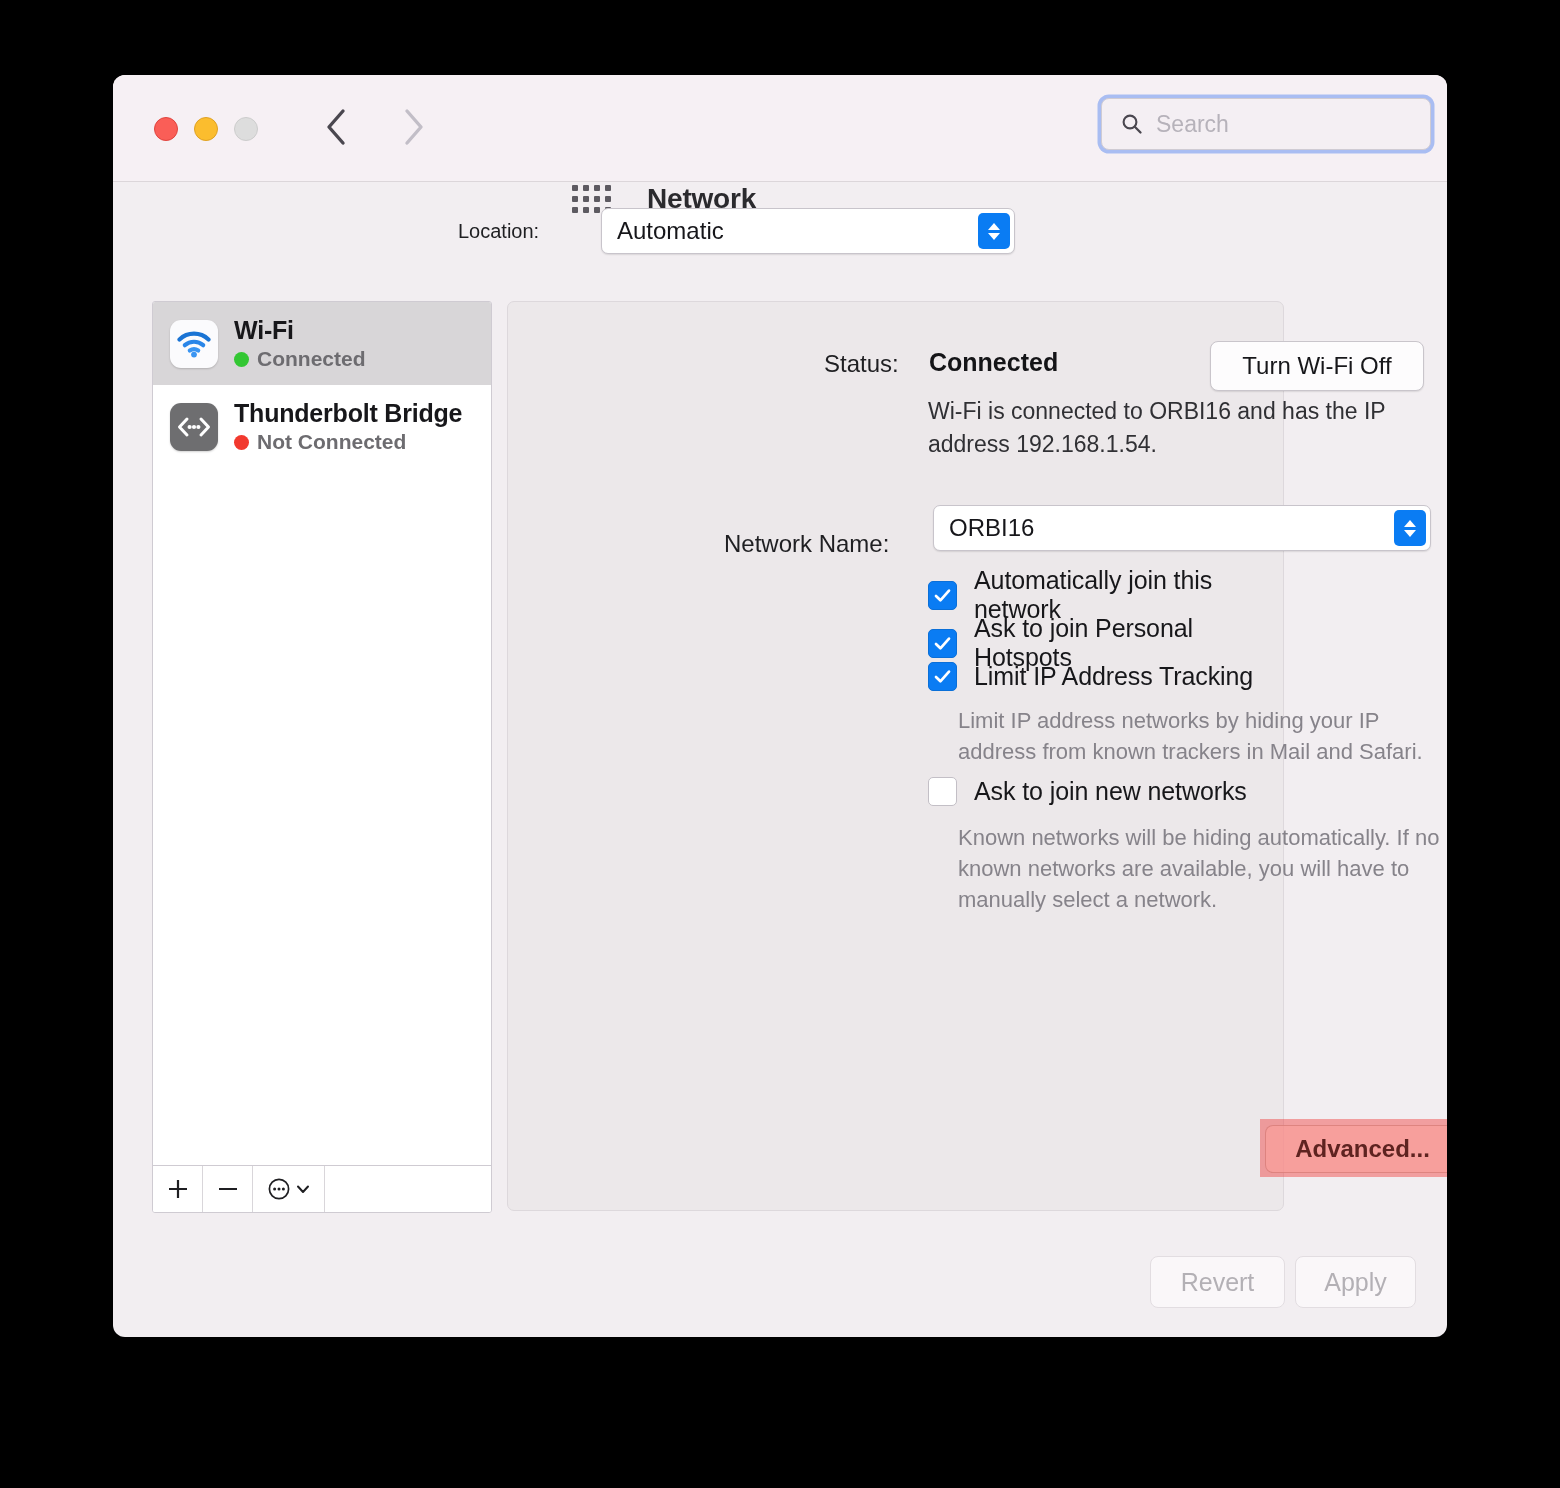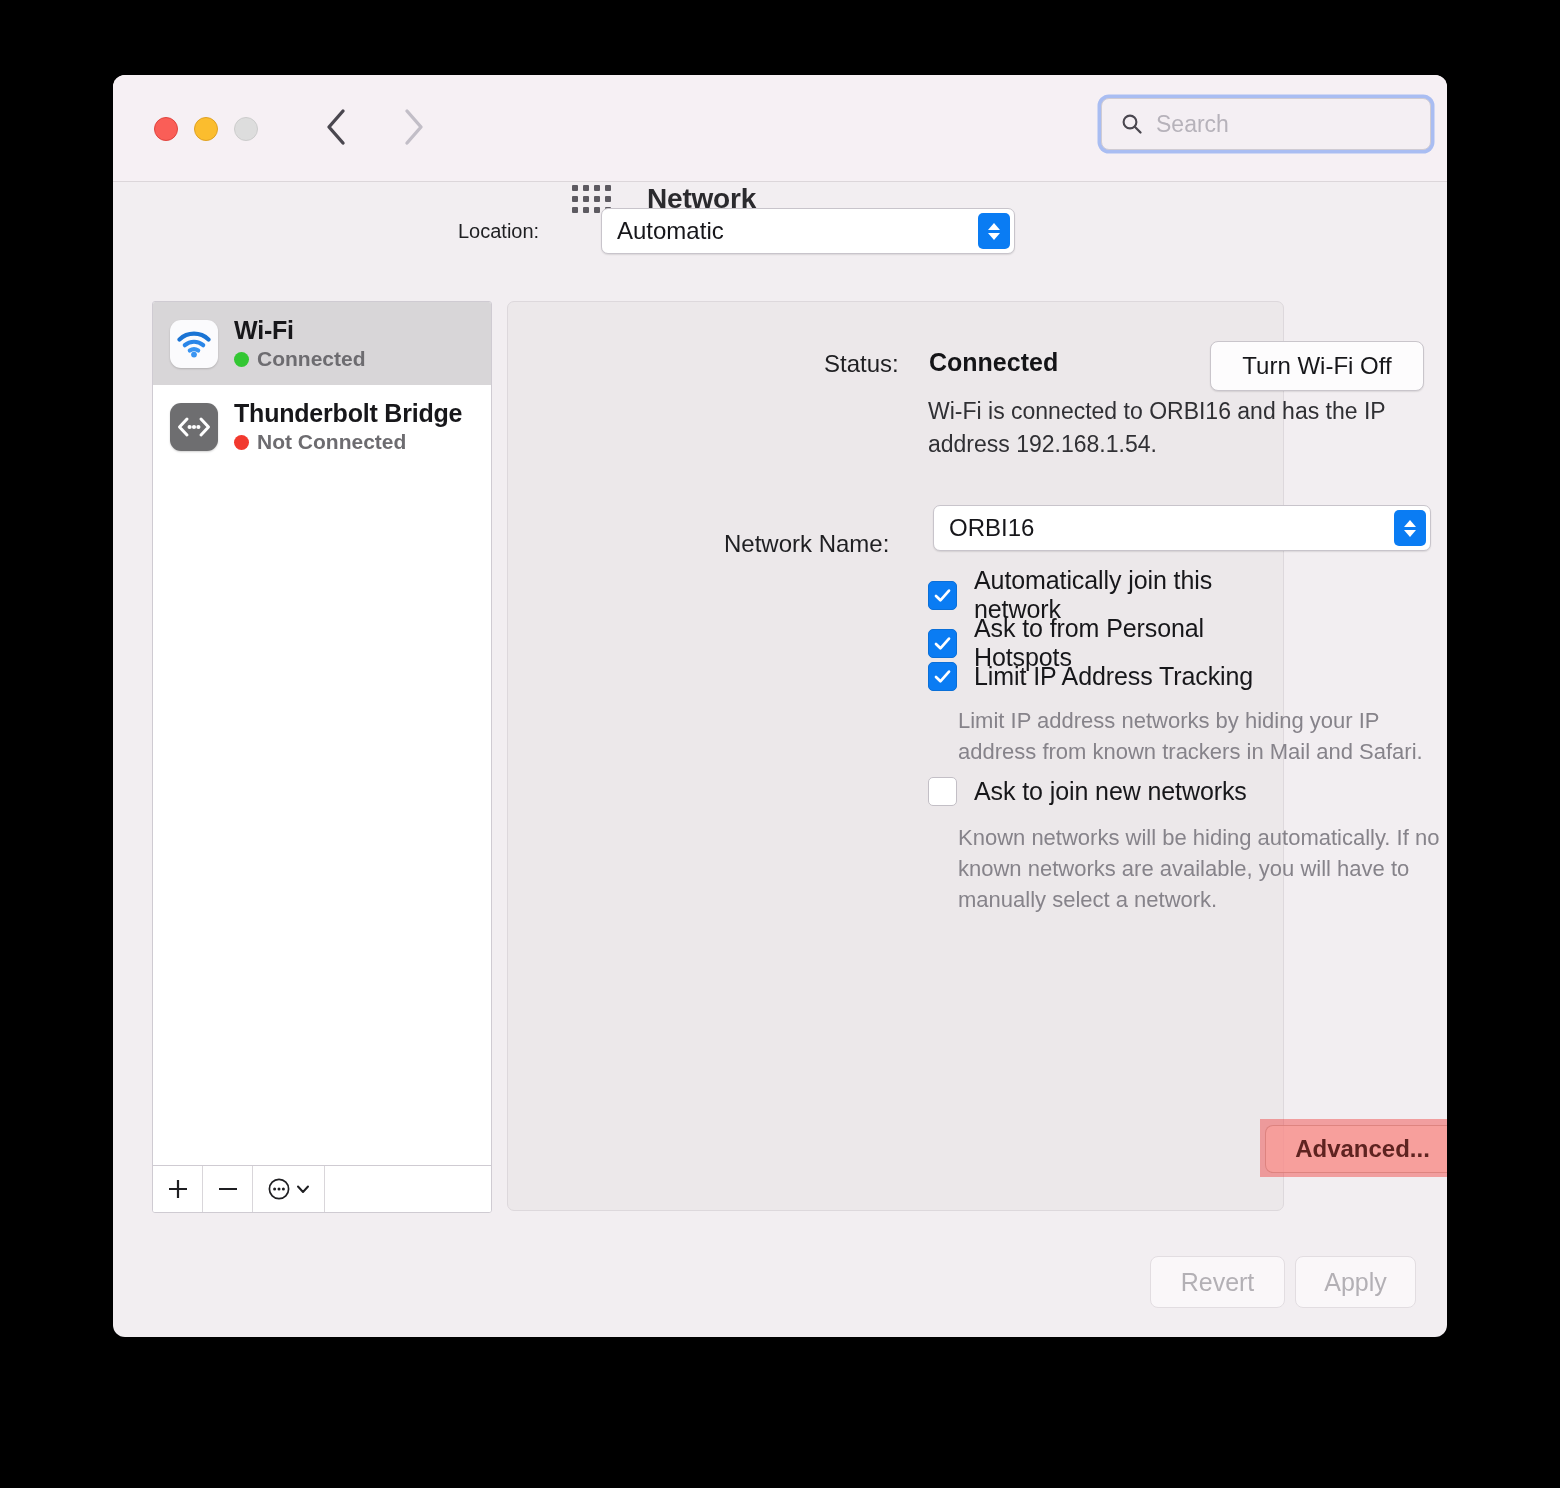--- a/index.html
+++ b/index.html
@@ -538,21 +538,21 @@
       </span>
       <span class="check-label">Automatically join this network</span>
     </div>
 
     <div class="check-row" style="top:312px">
       <span class="cb on">
         <svg width="19" height="19" viewBox="0 0 19 19" aria-hidden="true">
           <polyline points="3,10 7.4,14.3 16,4.6" fill="none" stroke="#ffffff" stroke-width="2.7" stroke-linecap="round" stroke-linejoin="round"></polyline>
         </svg>
       </span>
-      <span class="check-label">Ask to from Personal Hotspots</span>
+      <span class="check-label">Ask to join Personal Hotspots</span>
     </div>
 
     <div class="check-row" style="top:360px">
       <span class="cb on">
         <svg width="19" height="19" viewBox="0 0 19 19" aria-hidden="true">
           <polyline points="3,10 7.4,14.3 16,4.6" fill="none" stroke="#ffffff" stroke-width="2.7" stroke-linecap="round" stroke-linejoin="round"></polyline>
         </svg>
       </span>
       <span class="check-label">Limit IP Address Tracking</span>
     </div>

